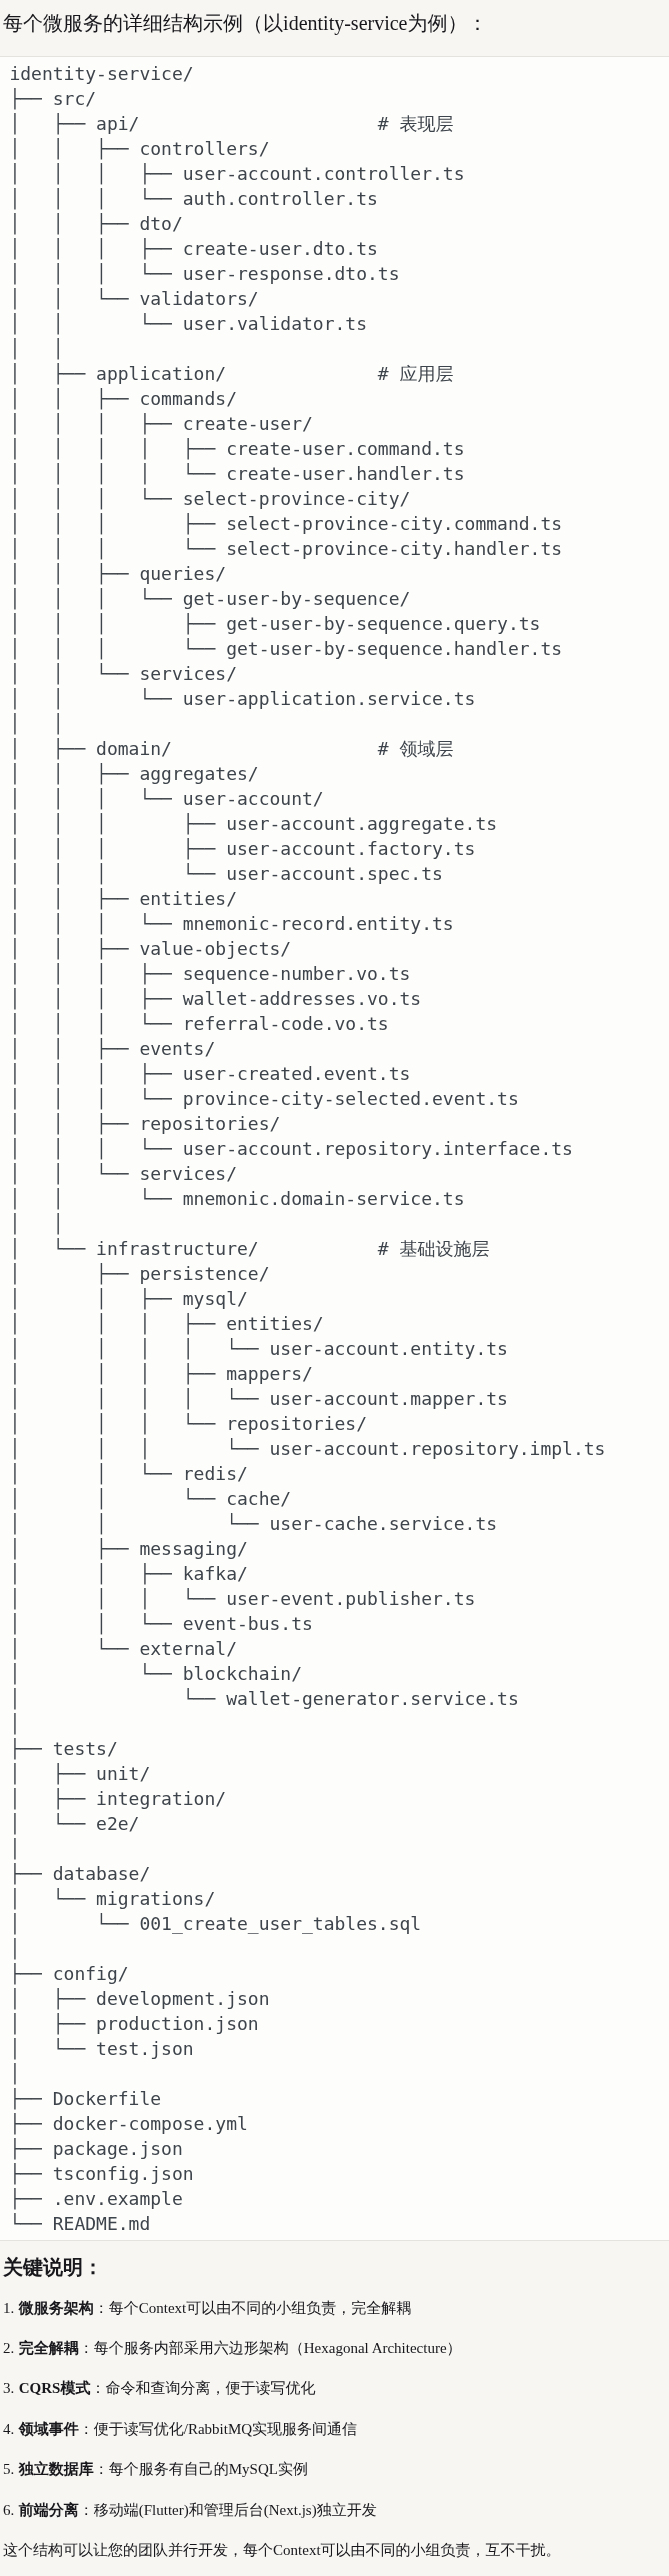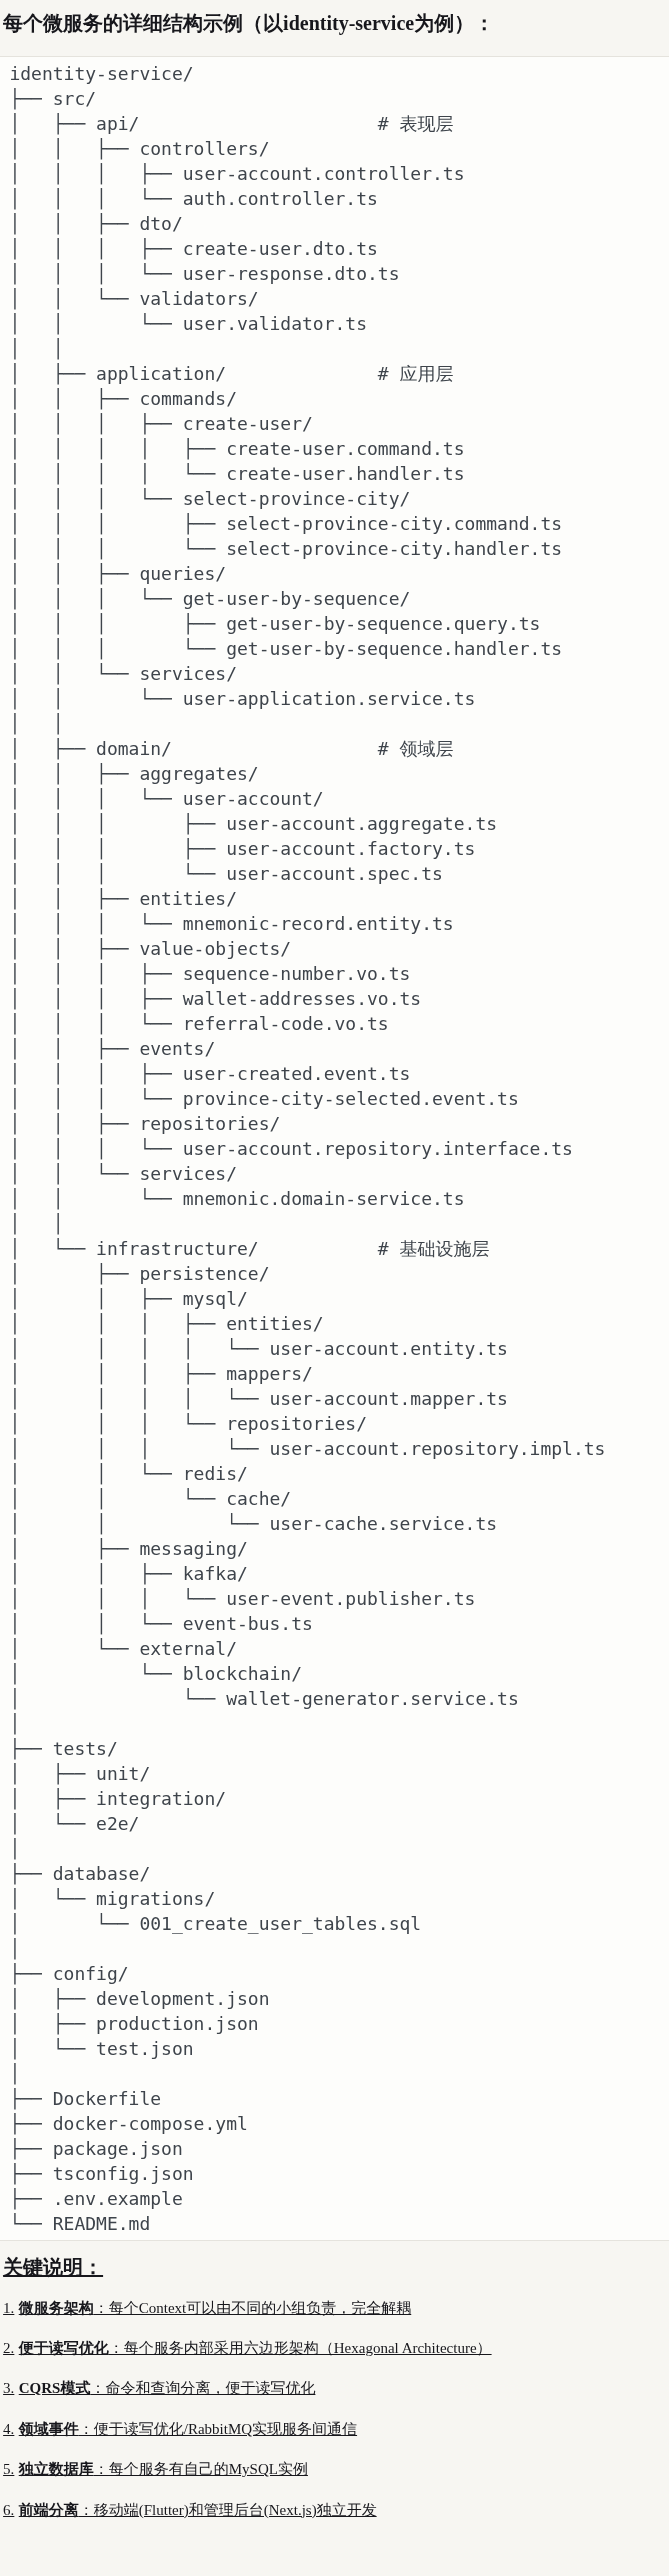--- a/index.html
+++ b/index.html
@@ -16,39 +16,38 @@
     background:var(--page-bg);
     color:var(--text);
     font-family:"Liberation Serif","DejaVu Serif",serif;
   }
   .doc{
     padding:0 0 8.8px 0;
   }
   .doc-title{
     font-size:20px;
     line-height:27.5px;
-    font-weight:bold;
+    font-weight:normal;
     margin:10px 3.8px 0 3.1px;
   }
   pre.code-block{
     margin:18px 0 0 0;
     padding:4.4px 10px 4.4px 9.4px;
     background:var(--code-bg);
     border-top:0.6px solid var(--code-border);
     border-bottom:0.6px solid var(--code-border);
     font-family:"DejaVu Sans Mono","Liberation Mono",monospace;
     font-size:18px;
     line-height:25px;
     color:var(--code-text);
     white-space:pre;
     overflow:hidden;
   }
   .notes{
     padding:0 3.8px 0 3.1px;
-    text-decoration:underline;
   }
   .notes-heading{
     font-size:20px;
     line-height:25px;
     font-weight:bold;
     margin:13.8px 0 17.5px 0;
   }
   .note-item{
     font-size:15px;
     line-height:21px;
@@ -164,35 +163,36 @@
 
   <div class="notes">
 
     <h2 class="notes-heading">关键说明：</h2>
 
     <div class="note-item">
       <span class="num">1.</span><span class="label">微服务架构</span><span class="text">：每个Context可以由不同的小组负责，完全解耦</span>
     </div>
 
     <div class="note-item">
-      <span class="num">2.</span><span class="label">便于读写优化</span><span class="text">：每个服务内部采用六边形架构（Hexagonal Architecture）</span>
+      <span class="num">2.</span><span class="label">完全解耦</span><span class="text">：每个服务内部采用六边形架构（Hexagonal Architecture）</span>
     </div>
 
     <div class="note-item">
       <span class="num">3.</span><span class="label">CQRS模式</span><span class="text">：命令和查询分离，便于读写优化</span>
     </div>
 
     <div class="note-item">
       <span class="num">4.</span><span class="label">领域事件</span><span class="text">：便于读写优化/RabbitMQ实现服务间通信</span>
     </div>
 
     <div class="note-item">
       <span class="num">5.</span><span class="label">独立数据库</span><span class="text">：每个服务有自己的MySQL实例</span>
     </div>
 
     <div class="note-item">
       <span class="num">6.</span><span class="label">前端分离</span><span class="text">：移动端(Flutter)和管理后台(Next.js)独立开发</span>
     </div>
 
+    <p class="notes-footer">这个结构可以让您的团队并行开发，每个Context可以由不同的小组负责，互不干扰。</p>
 
   </div>
 </div>
 
 
 </body></html>

